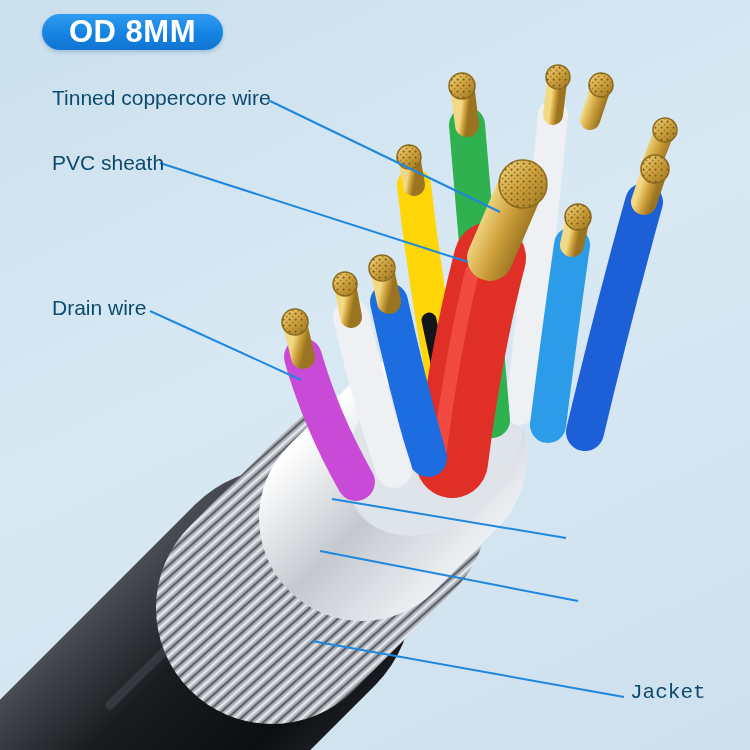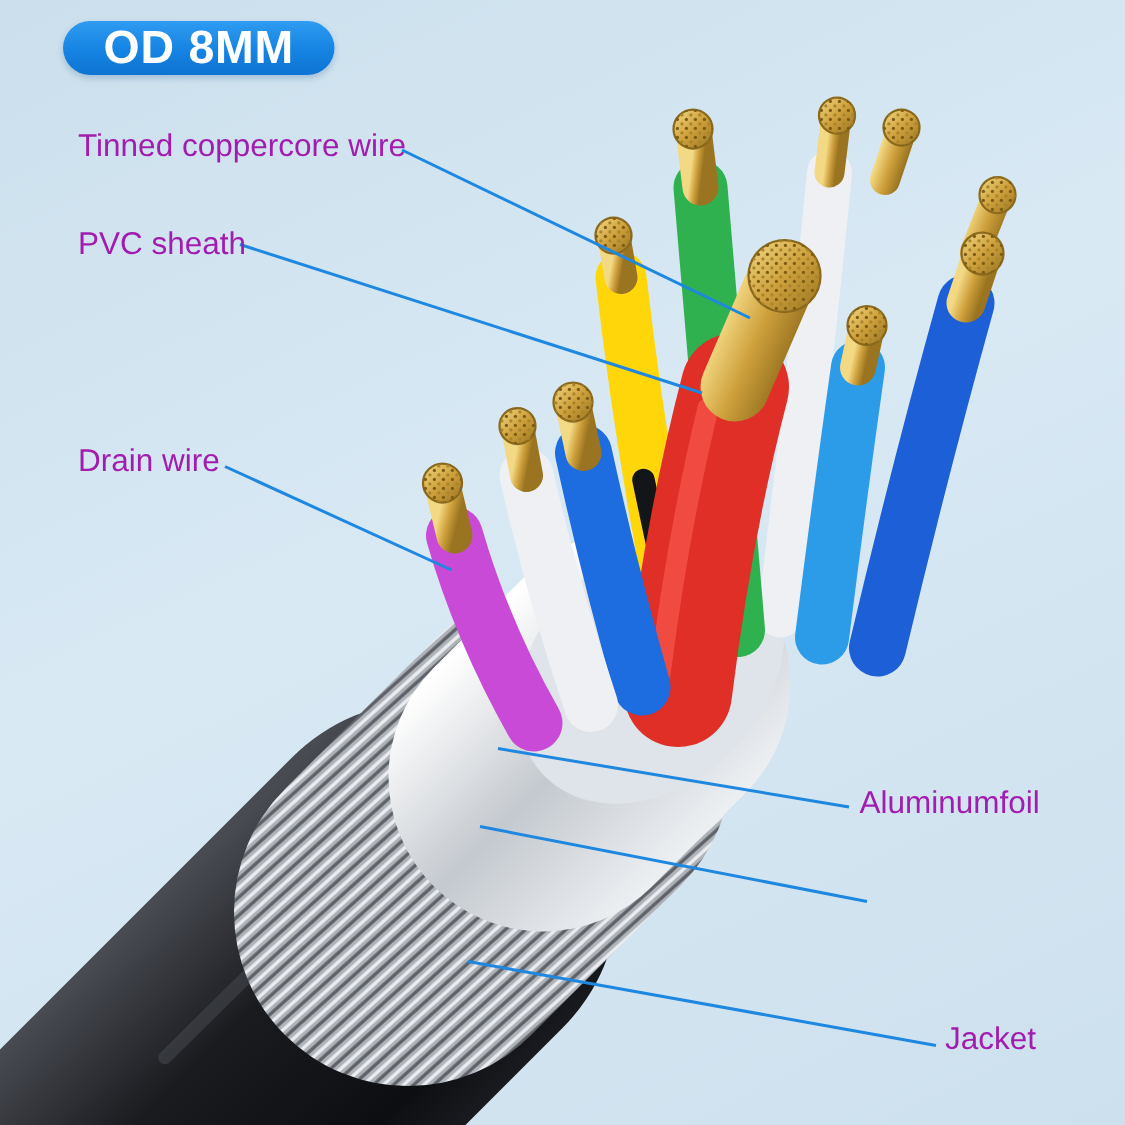--- a/index.html
+++ b/index.html
@@ -33,30 +33,30 @@
     color: #ffffff;
     font-size: 31px;
     font-weight: bold;
     letter-spacing: 0.5px;
     padding: 0 27px;
     border-radius: 30px;
     box-shadow: 0 2px 4px rgba(20, 80, 140, 0.25);
   }
   .label {
     position: absolute;
-    color: #a21caf;
+    color: #0c4a6e;
     font-size: 21px;
     white-space: nowrap;
   }
   .label.tinned  { left: 52px;  top: 86px;  }
   .label.pvc     { left: 52px;  top: 151px; }
   .label.drain   { left: 52px;  top: 296px; }
   .label.foil    { left: 573px; top: 524px; }
   .label.mesh    { left: 585px; top: 587px; }
-  .label.jacket  { left: 630px; top: 681px; }
+  .label.jacket  { left: 630px; top: 681px; font-family: Liberation Mono, monospace; }
 </style>
 </head>
 <body>
 
 <div class="stage">
 
   <svg class="scene" width="750" height="750" viewBox="0 0 750 750">
     <defs>
       <linearGradient id="jacketGrad" gradientUnits="userSpaceOnUse" x1="150" y1="555" x2="345" y2="755">
         <stop offset="0" stop-color="#484b52"></stop>
@@ -189,16 +189,15 @@
       <polyline points="578,601 320,551" stroke="#1e87e0"></polyline>
       <polyline points="624,697 312,641" stroke="#1e87e0"></polyline>
     </g>
   </svg>
 
   <div class="badge">OD 8MM</div>
 
   <div class="label tinned">Tinned coppercore wire</div>
   <div class="label pvc">PVC sheath</div>
   <div class="label drain">Drain wire</div>
-  <div class="label foil">Aluminumfoil</div>
   <div class="label jacket">Jacket</div>
 
 </div>
 
 </body></html>

